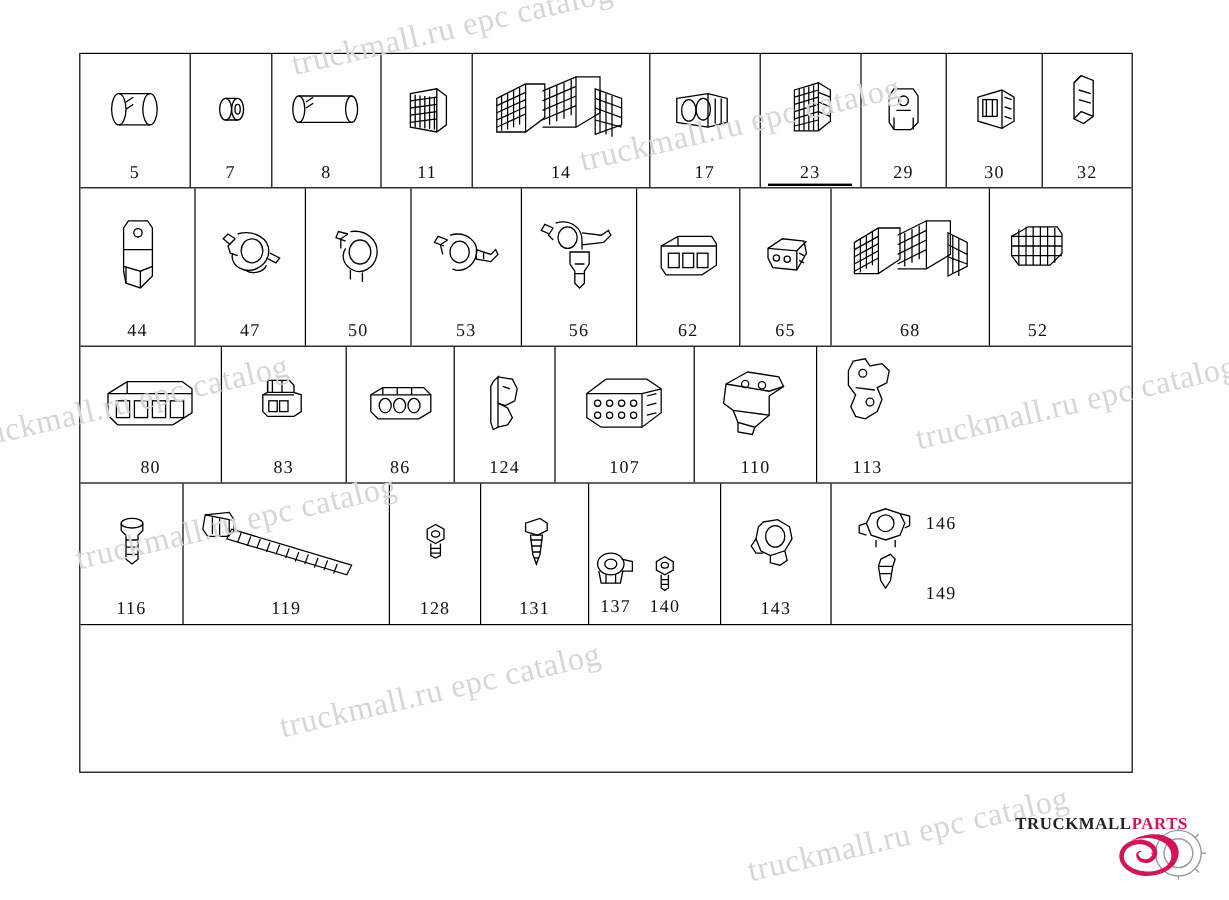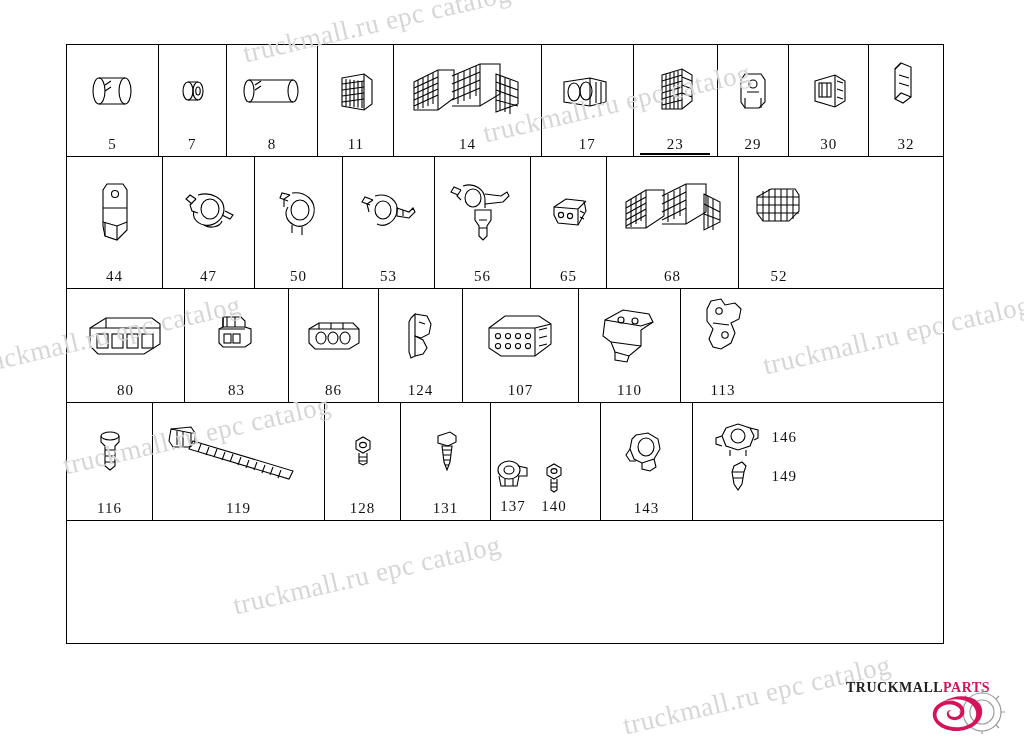--- a/index.html
+++ b/index.html
@@ -359,20 +359,32 @@
           <ellipse cx="24" cy="20" rx="8" ry="9"></ellipse>
           <path d="M12 12 l-7 -3 l-3 5 l7 3"></path>
           <path d="M36 16 L52 18 L58 14 L60 18 L54 24 L36 26"></path>
           <path d="M30 32 L42 32 L42 42 L38 48 L38 58 L34 62 L30 58 L30 48 L26 42 L26 32 Z"></path>
           <path d="M30 42 L38 42 M30 50 L38 50"></path>
         </svg>
       </div>
       <div class="num">56</div>
     </div>
 
+    <div class="cell" style="width:86px">
+      <div class="art">
+        <svg width="58" height="44" viewBox="0 0 58 44" fill="none" stroke="#000" stroke-width="1.1">
+          <path d="M6 14 L20 6 L48 6 L52 12 L52 30 L40 38 L10 38 L6 32 Z"></path>
+          <path d="M6 14 L52 14 M20 6 L20 14"></path>
+          <rect x="12" y="20" width="9" height="12"></rect>
+          <rect x="24" y="20" width="9" height="12"></rect>
+          <rect x="36" y="20" width="9" height="12"></rect>
+        </svg>
+      </div>
+      <div class="num">62</div>
+    </div>
 
     <div class="cell" style="width:76px">
       <div class="art">
         <svg width="46" height="44" viewBox="0 0 46 44" fill="none" stroke="#000" stroke-width="1.1">
           <path d="M8 16 L20 8 L38 10 L40 20 L32 34 L12 32 L8 24 Z"></path>
           <path d="M8 16 L32 18 L40 10 M32 18 L32 34"></path>
           <circle cx="15" cy="24" r="2.6"></circle>
           <circle cx="24" cy="25" r="2.6"></circle>
           <path d="M34 20 L38 22 M34 26 L38 28"></path>
         </svg>
@@ -604,21 +616,21 @@
           <path d="M14 10 L26 6 L38 10 L42 18 L38 28 L26 32 L14 28 L10 18 Z"></path>
           <ellipse cx="26" cy="18" rx="7" ry="7"></ellipse>
           <path d="M10 18 L4 20 L4 26 L10 28"></path>
           <path d="M38 10 L46 12 L46 20 L42 22"></path>
           <path d="M18 32 L18 38 M34 32 L34 38"></path>
           <path d="M22 48 L30 44 L34 48 L32 54 L30 66 L26 72 L22 66 L20 54 Z"></path>
           <path d="M20 54 L32 54 M21 60 L31 60"></path>
         </svg>
       </div>
       <div class="side-num" style="right:6px; top:26px;">146</div>
-      <div class="side-num" style="right:6px; top:65px;">149</div>
+      <div class="side-num" style="right:6px; top:84px;">149</div>
     </div>
   </div>
 
   <div class="row r5">
     <div class="cell" style="width:876px"></div>
   </div>
 </div>
 
 <div id="logo">
   <div class="logo-text">

